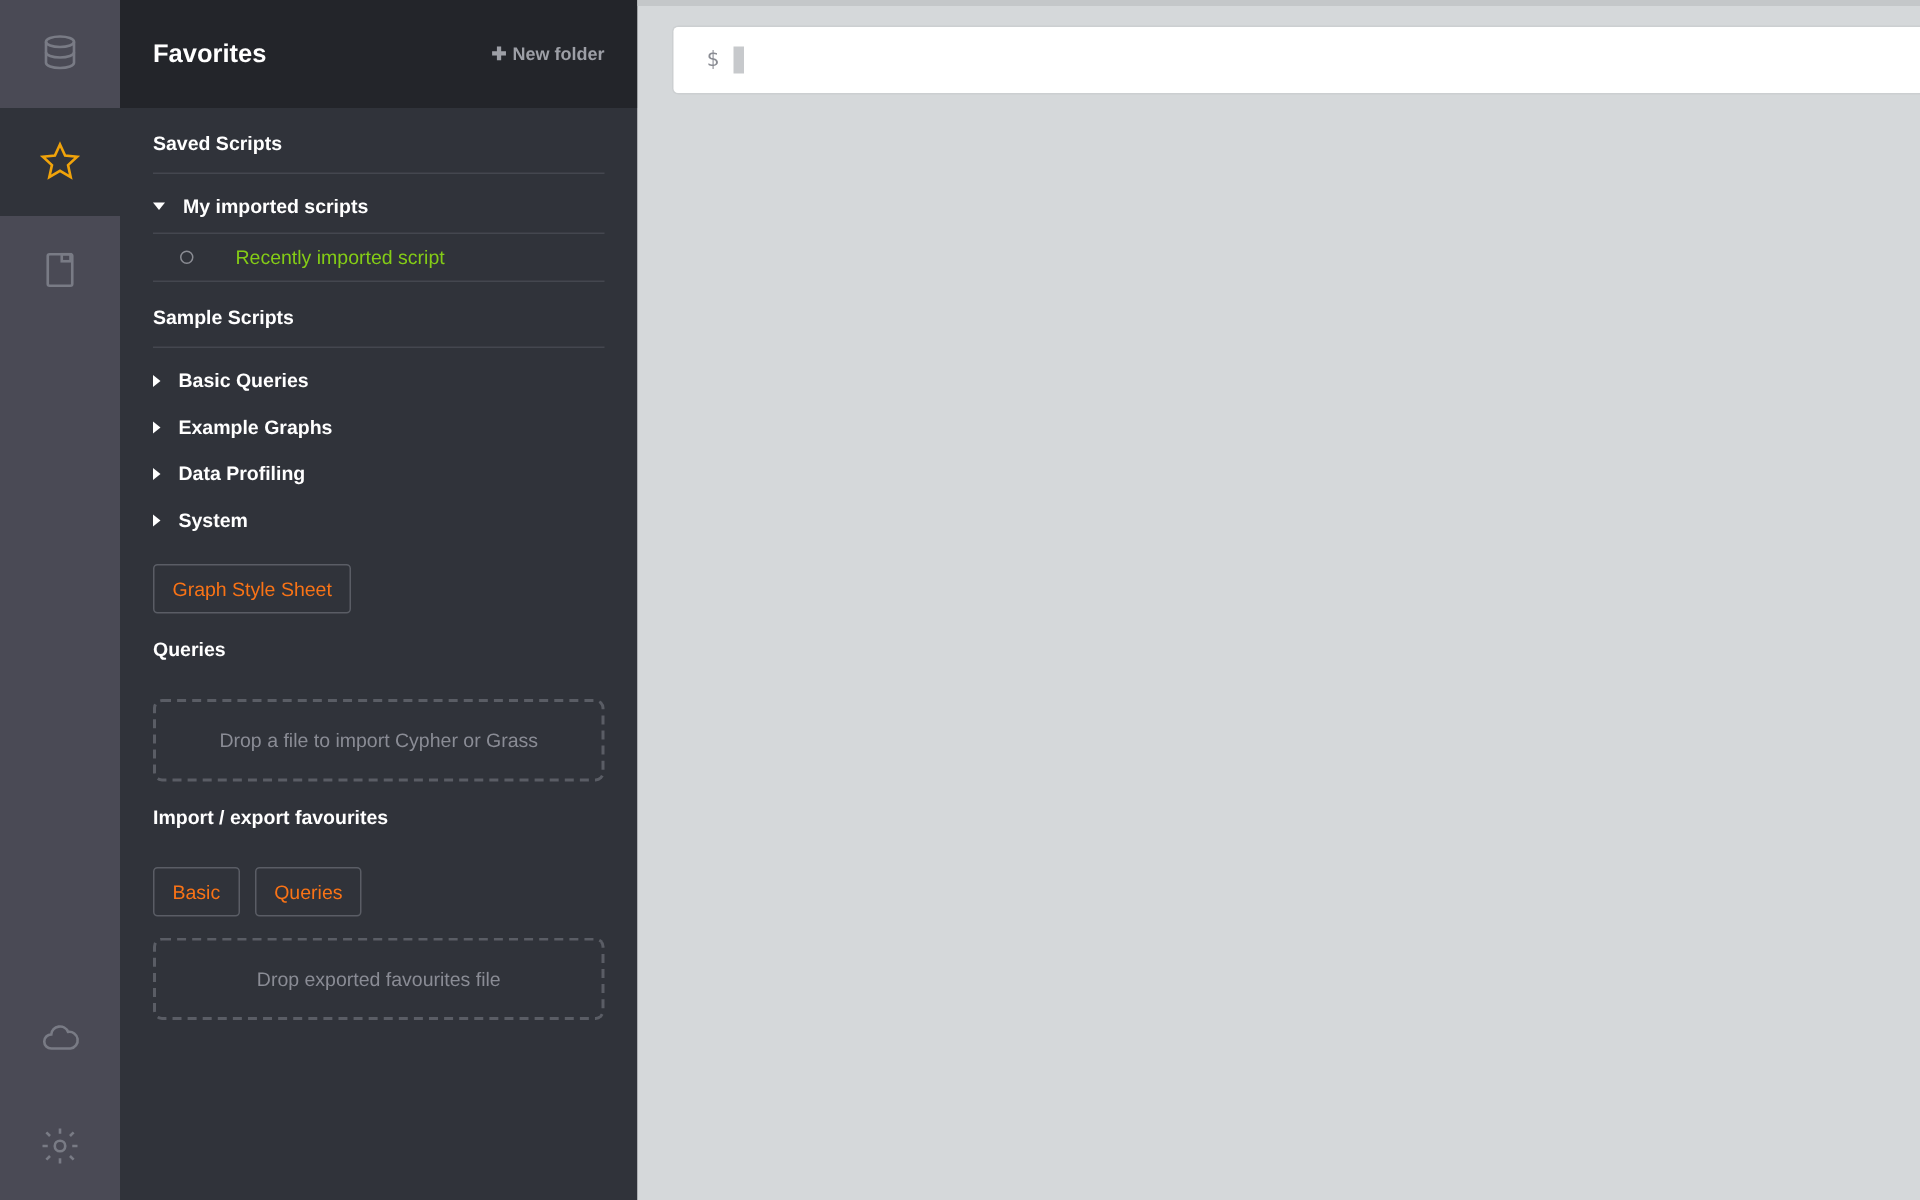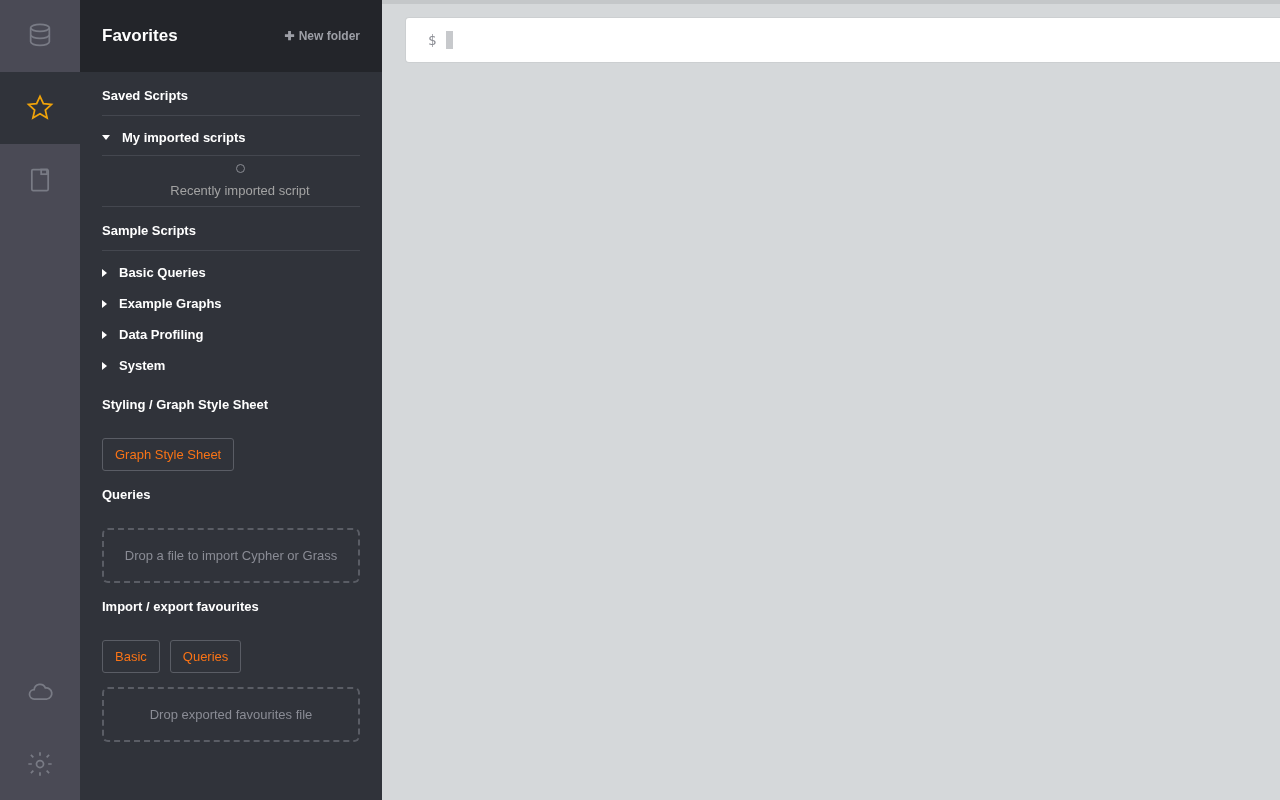--- a/index.html
+++ b/index.html
@@ -20,21 +20,21 @@
     cursor: pointer;
   }
   .rail-item.active { background: #30333a; }
   .rail-icon { width: 28px; height: 28px; stroke: #797b85; fill: none; stroke-width: 1.5; }
   .rail-item.active .rail-icon { stroke: #f0a30a; }
   .rail-item.active .rail-icon.star { fill: none; }
   .rail-spacer { flex: 1; }
 
   
   .panel {
-    width: 302px;
+    width: 345px;
     background: #30333a;
     color: #fff;
     display: flex;
     flex-direction: column;
     overflow-y: auto;
   }
   .panel-header {
     background: #23252a;
     height: 72px;
     padding: 0 22px;
@@ -74,26 +74,25 @@
   }
   .tree-item.expanded .caret {
     border-left: 4px solid transparent;
     border-right: 4px solid transparent;
     border-top: 5px solid #fff;
     border-bottom: none;
   }
   .tree-item.bordered { border-bottom: 1px solid #44474f; padding-bottom:10px;}
 
   .leaf-item {
-    display: flex; align-items: center; gap: 10px;
-    font-size: 13px; color: #a3a3a3; font-weight: 400;
+    display: flex; align-items: center; gap: 28px;
+    font-size: 13px; color: #84cc16; font-weight: 400;
     padding: 8px 0 8px 18px;
     border-bottom: 1px solid #44474f;
     cursor: pointer;
-    flex-direction: column;
   }
   .leaf-item .circ {
     width: 9px; height: 9px; border: 1.5px solid #8a8c93; border-radius: 50%;
   }
 
   .btn-outline {
     display: inline-block;
     border: 1px solid #5a5d65;
     color: #f97316;
     background: transparent;
@@ -214,23 +213,20 @@
     <div class="tree-item">
       <span class="caret"></span>
       <span>Data Profiling</span>
     </div>
     <div class="tree-item">
       <span class="caret"></span>
       <span>System</span>
     </div>
   </div>
 
-  <div class="section">
-    <div class="section-title" style="border-bottom:none;">Styling / Graph Style Sheet</div>
-  </div>
   <div class="btn-row">
     <button class="btn-outline">Graph Style Sheet</button>
   </div>
 
   <div class="section">
     <div class="section-title" style="border-bottom:none;">Queries</div>
   </div>
   <div class="dropzone">
     <span>Drop a file to import Cypher or Grass</span>
   </div>

